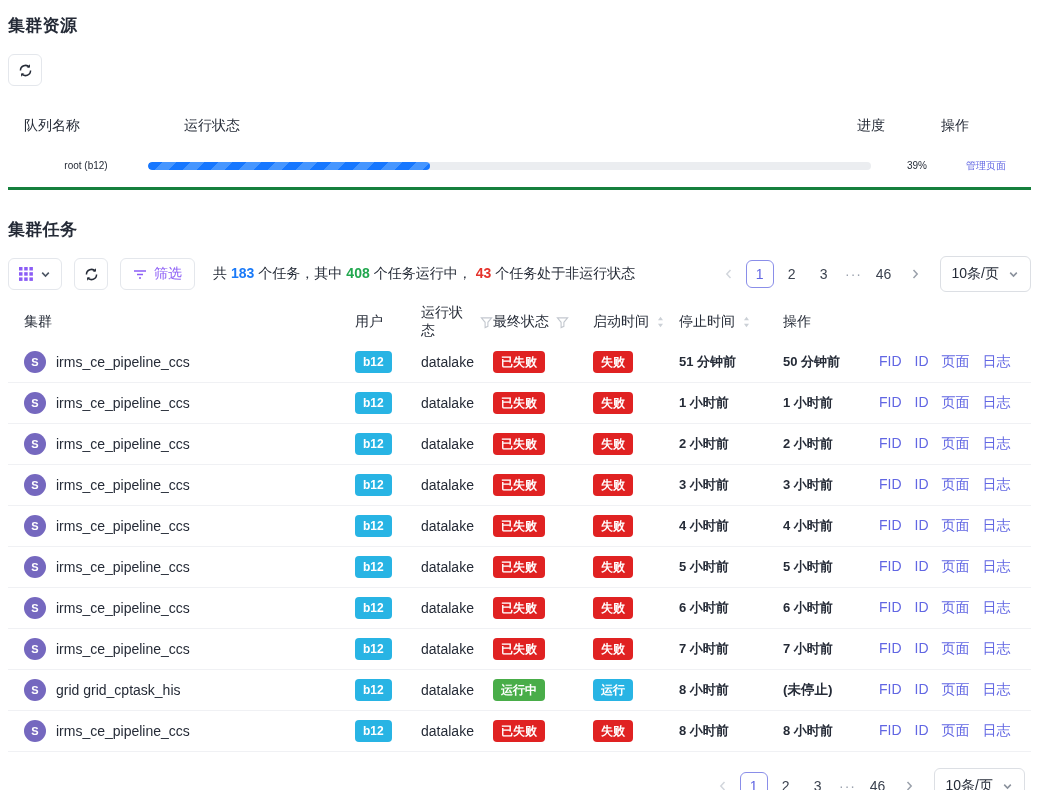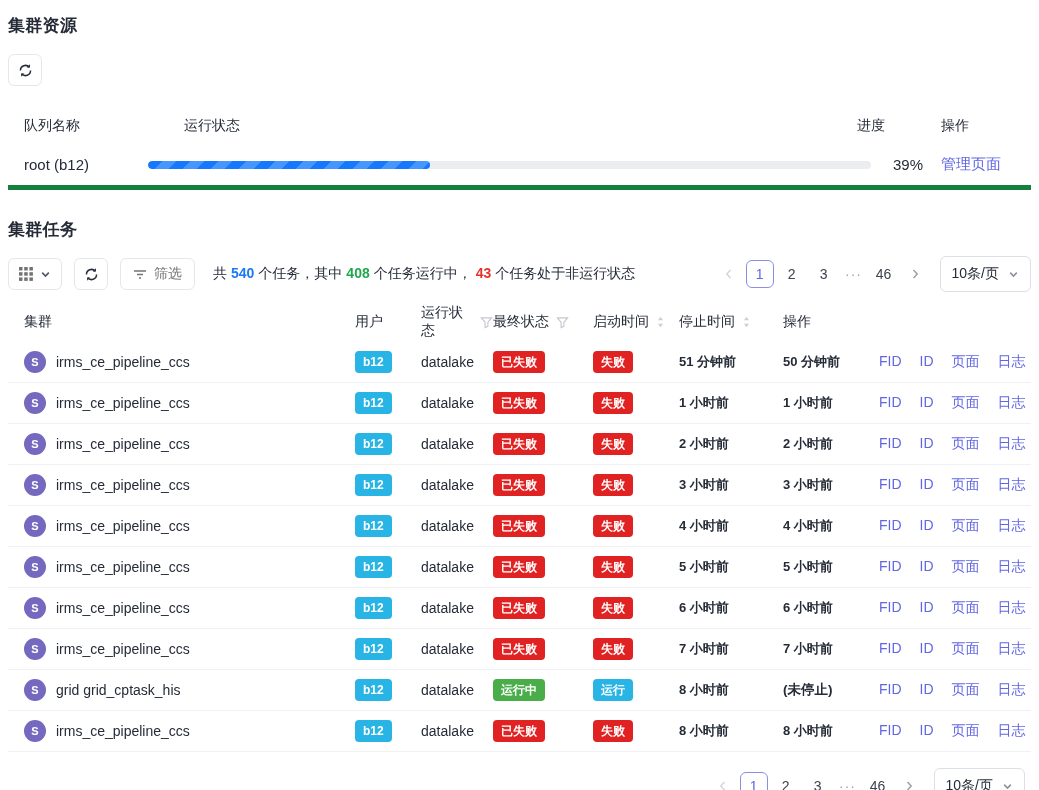--- a/index.html
+++ b/index.html
@@ -12,30 +12,30 @@
   }
   .section-title { font-size:17px; font-weight:700; letter-spacing:.3px; }
   .icon-btn {
     width:34px; height:32px; border:1px solid #e4e7ec; border-radius:6px;
     background:#fff; display:inline-flex; align-items:center; justify-content:center;
     color:#252b37; cursor:pointer;
   }
   .btn {
     height:32px; border:1px solid #e4e7ec; border-radius:6px; background:#fff;
     display:inline-flex; align-items:center; gap:7px; padding:0 12px;
-    font-size:14px; color:#737373; cursor:pointer;
+    font-size:14px; color:#8b5cf6; cursor:pointer;
   }
   
   .res-table { margin-top:22px; }
   .res-grid {
     display:grid; grid-template-columns:124px 1fr 70px 90px;
     align-items:center; padding-left:16px;
   }
   .res-head { height:36px; font-weight:500;gap:36px; }
-  .res-row { height:46px; border-bottom:5px solid #15803d; font-size:15px; }
+  .res-row { height:46px; border-bottom:3px solid #15803d; font-size:10px;text-align:center; }
   .col-progress { padding-left:22px; }
   .progress-track {
     height:8px; border-radius:4px; background:var(--progress-track,#ebedf0);
     overflow:hidden; margin-right:0;
   }
   .progress-fill {
     height:100%; border-radius:4px;
     background:repeating-linear-gradient(135deg,
       var(--primary-blue,#1677ff) 0 10px,
       var(--progress-stripe,#4696ff) 10px 20px);
@@ -82,21 +82,21 @@
   .task-name { white-space:nowrap; overflow:hidden; text-overflow:ellipsis; }
   .badge {
     display:inline-block; padding:3px 8px; border-radius:4px; color:#fff;
     font-size:12px; font-weight:600; line-height:1.35; white-space:nowrap;text-align:center;
   }
   .badge-red   { background:var(--red,#e02222); }
   .badge-green { background:var(--green,#49ad49); }
   .badge-cyan  { background:var(--cyan,#28b4e4); }
   .time { font-weight:700; font-size:13px; }
   .time.plain { font-weight:700; font-size:13.5px; }
-  .actions { display:flex; gap:18px; font-size:14px; }
+  .actions { display:flex; gap:13px; font-size:14px; }
   .bottom-pager { display:flex; justify-content:flex-end; margin-top:16px; padding-right:6px; }
   svg { display:block; }
 </style>
 </head>
 <body>
 
 <h2 class="section-title">集群资源</h2>
 
 <div style="margin-top:17px;">
   <button class="icon-btn">
@@ -167,21 +167,21 @@
     <span>
       <svg width="14" height="14" viewBox="0 0 14 14" stroke="currentColor" stroke-width="1.5">
         <line x1="1" y1="4" x2="13" y2="4"></line>
           <line x1="4" y1="7.5" x2="10" y2="7.5"></line>
           <line x1="6" y1="11" x2="8" y2="11"></line>
       </svg>
     </span>
     <span>筛选</span>
   </button>
   <div class="summary">
-    <span>共</span><span class="sum-num sum-total">540</span><span>个任务，其中</span><span class="sum-num sum-running">408</span><span>个任务运行中，</span><span class="sum-num sum-nonrunning">43</span><span>个任务处于非运行状态</span>
+    <span>共</span><span class="sum-num sum-total">183</span><span>个任务，其中</span><span class="sum-num sum-running">408</span><span>个任务运行中，</span><span class="sum-num sum-nonrunning">43</span><span>个任务处于非运行状态</span>
   </div>
   <div class="pager">
       <span class="pg-btn disabled">
         <svg width="12" height="12" viewBox="0 0 12 12">
           <path d="M7.5 2 3.8 6l3.7 4" fill="none" stroke="currentColor" stroke-width="1.5"></path>
         </svg>
       </span>
       <span class="pg-page active">1</span>
       <span class="pg-page ">2</span>
       <span class="pg-page ">3</span>

